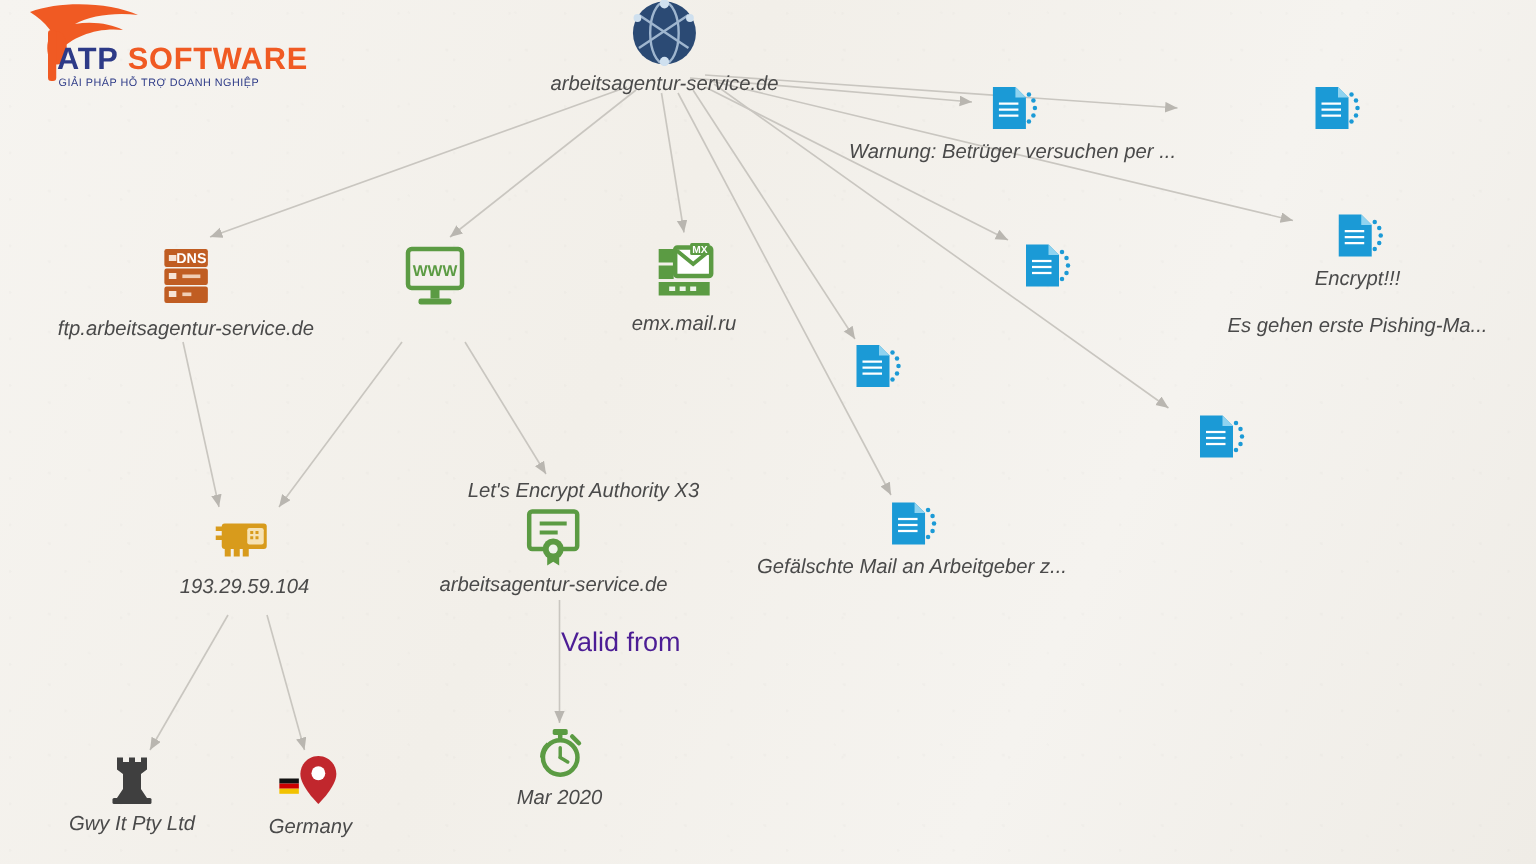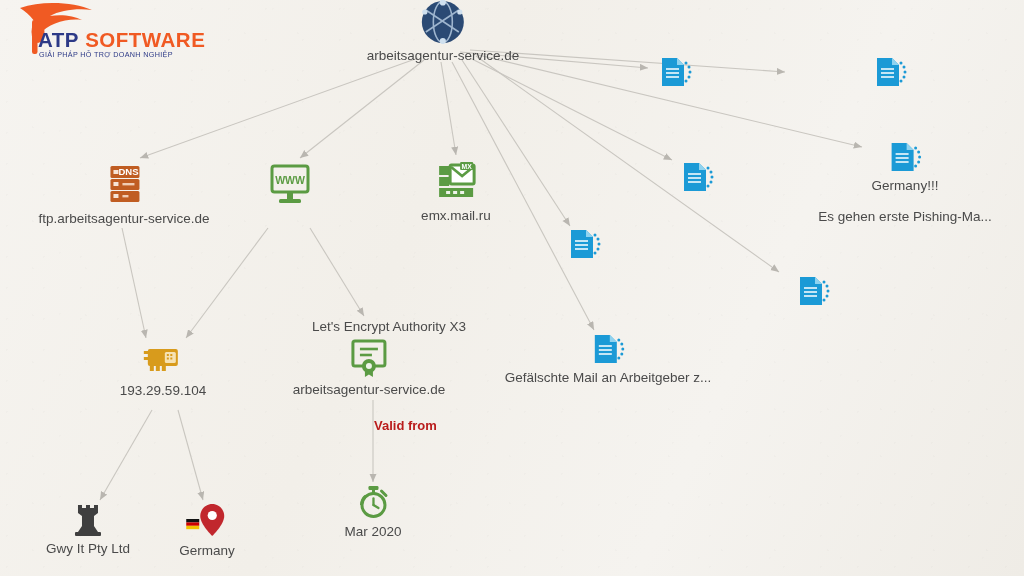--- a/index.html
+++ b/index.html
@@ -18,27 +18,27 @@
       radial-gradient(circle at 62% 71%, rgba(0,0,0,0.014) 0 1px, transparent 1px),
       radial-gradient(circle at 84% 14%, rgba(0,0,0,0.012) 0 1px, transparent 1px),
       linear-gradient(115deg,#f6f4f0 0%,#f2efe9 40%,#f5f3ef 70%,#efece6 100%);
     background-size:37px 31px, 53px 47px, 71px 61px, 100% 100%;
   }
   svg.edges{position:absolute;left:0;top:0;width:1024px;height:576px;pointer-events:none;}
 
   .node{position:absolute;display:flex;flex-direction:column;align-items:center;}
   .node .lbl{
     color:#4a4a4a;font-size:13.5px;line-height:15px;white-space:nowrap;
-    text-align:left;margin-top:4px;
+    text-align:left;margin-top:4px;font-style:italic;
   }
   .node .lbl.above{margin-top:0;margin-bottom:4px;margin-left:40px;}
   .ico{display:block;}
 
   .edge-label{
-    position:absolute;color:#b91c1c;font-size:13px;white-space:nowrap;font-weight:bold;
+    position:absolute;color:#4c1d95;font-size:18px;white-space:nowrap;
   }
 
   
   #logo{position:absolute;left:8px;top:2px;width:170px;height:62px;}
   #logo .brand{
     position:absolute;left:30px;top:26px;font-size:20.5px;font-weight:bold;
     letter-spacing:.5px;
   }
   #logo .brand .atp{color:#2d3a87;}
   #logo .brand .sw{color:#f05a23;}
@@ -112,20 +112,21 @@
         <path d="M8 22 H21"></path>
       </g>
     <g fill="#1b9ad6">
         <circle cx="28" cy="8" r="1.5"></circle>
         <circle cx="31" cy="12" r="1.5"></circle>
         <circle cx="32" cy="17" r="1.5"></circle>
         <circle cx="31" cy="22" r="1.5"></circle>
         <circle cx="28" cy="26" r="1.5"></circle>
       </g>
   </svg>
+  <div class="lbl">Warnung: Betrüger versuchen per ...</div>
 </div>
 
 <div class="node" style="left:890px;top:55px;transform:translateX(-50%);">
   <svg class="ico" width="34" height="34" viewBox="0 0 34 34">
     <path d="M4 3 H19 L26 10 V31 H4 Z" fill="#1b9ad6"></path>
     <path d="M19 3 L26 10 H19 Z" fill="#8fd3f0"></path>
     <g stroke="#ffffff" stroke-width="1.5">
         <path d="M8 14 H21"></path>
         <path d="M8 18 H21"></path>
         <path d="M8 22 H21"></path>
@@ -150,21 +151,21 @@
         <path d="M8 22 H21"></path>
       </g>
     <g fill="#1b9ad6">
         <circle cx="28" cy="8" r="1.5"></circle>
         <circle cx="31" cy="12" r="1.5"></circle>
         <circle cx="32" cy="17" r="1.5"></circle>
         <circle cx="31" cy="22" r="1.5"></circle>
         <circle cx="28" cy="26" r="1.5"></circle>
       </g>
   </svg>
-  <div class="lbl">Germany!!!</div>
+  <div class="lbl">Encrypt!!!</div>
 </div>
 
 <div class="node" style="left:905px;top:209px;transform:translateX(-50%);">
   <div class="lbl" style="margin-top:0;">Es gehen erste Pishing-Ma...</div>
 </div>
 
 <div class="node" style="left:697px;top:160px;transform:translateX(-50%);">
   <svg class="ico" width="34" height="34" viewBox="0 0 34 34">
     <path d="M4 3 H19 L26 10 V31 H4 Z" fill="#1b9ad6"></path>
     <path d="M19 3 L26 10 H19 Z" fill="#8fd3f0"></path>

